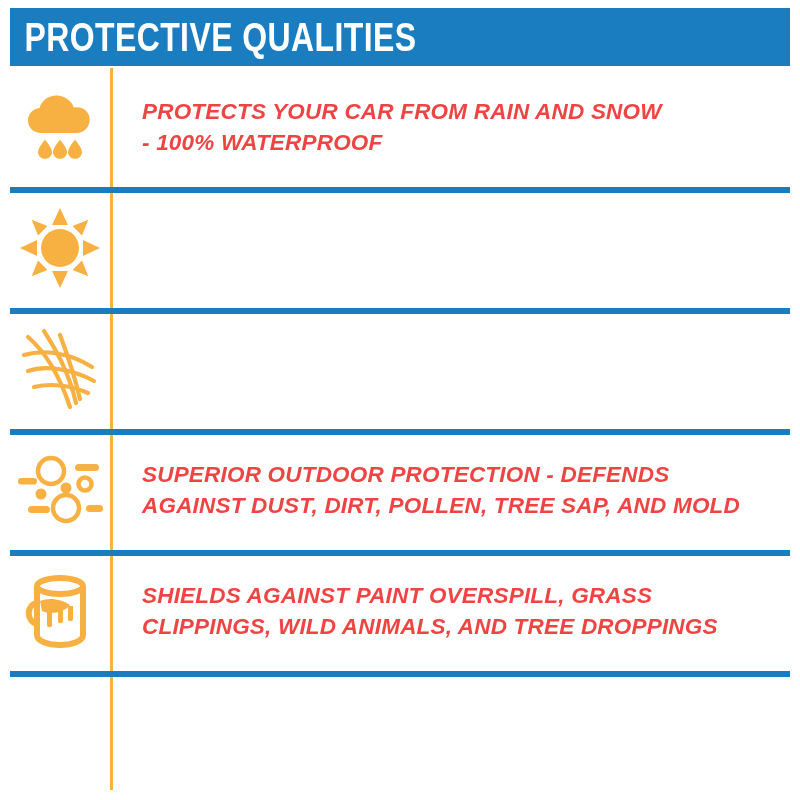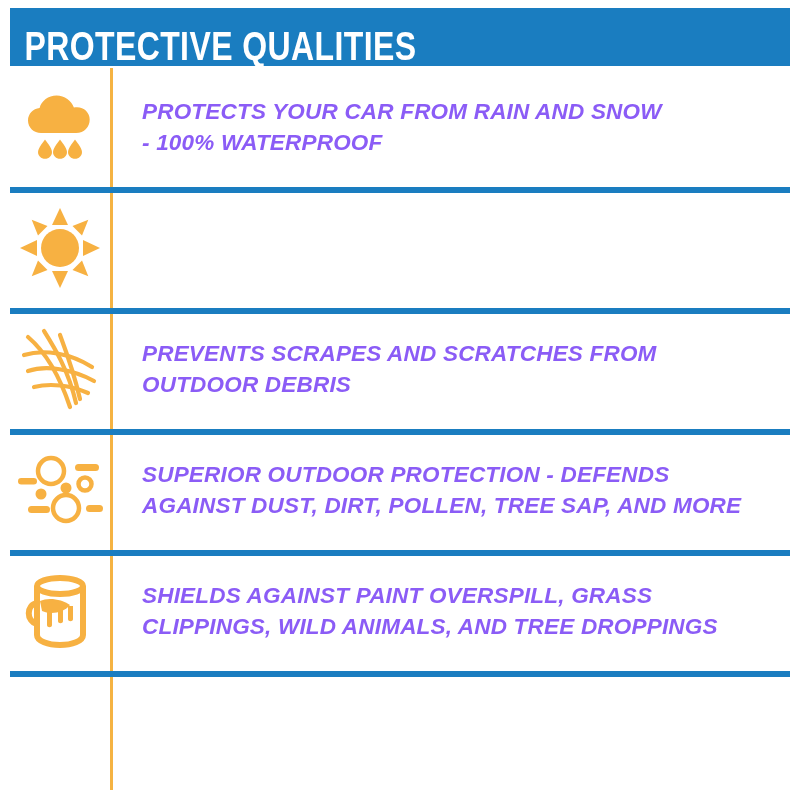--- a/index.html
+++ b/index.html
@@ -24,21 +24,21 @@
 
   
   .header-bar {
     position: absolute;
     left: 10px;
     top: 8px;
     width: 780px;
     height: 58px;
     background: #1a7dc0;
     display: flex;
-    align-items: flex-end;
+    align-items: center;
   }
   .header-title {
     color: #ffffff;
     font-family: "Liberation Sans", sans-serif;
     font-weight: bold;
     font-size: 40px;
     line-height: 40px;
     letter-spacing: 0.5px;
     padding-left: 18px;
     transform: scaleX(0.80);
@@ -98,21 +98,21 @@
   }
 
   .text-cell {
     position: relative;
     padding-left: 32px;
     padding-right: 10px;
     z-index: 2;
     flex: 1;
   }
   .row-text {
-    color: #8b5cf6;
+    color: #ef4444;
     font-family: "Liberation Sans", sans-serif;
     font-weight: bold;
     font-style: italic;
     font-size: 22.5px;
     line-height: 31px;
     letter-spacing: 0.2px;
     white-space: pre-line;
   }
 </style>
 </head>
@@ -171,24 +171,20 @@
           <g fill="none" stroke="#f7b142" stroke-width="4.2" stroke-linecap="round">
             <path d="M10 12 C24 24, 40 46, 52 82"></path>
             <path d="M26 6 C36 22, 50 44, 58 78"></path>
             <path d="M42 10 C48 26, 56 48, 62 74"></path>
             <path d="M6 30 C26 24, 52 28, 74 42"></path>
             <path d="M10 46 C28 40, 54 44, 76 56"></path>
             <path d="M16 62 C32 58, 52 60, 70 68"></path>
           </g>
         </svg>
       </div>
-      <div class="text-cell">
-        <div class="row-text">PREVENTS SCRAPES AND SCRATCHES FROM
-OUTDOOR DEBRIS</div>
-      </div>
     </div>
 
     <div class="divider" style="top:363px"></div>
 
 
     <div class="divider" style="top:484px"></div>
 
     <div class="row">
       <div class="icon-cell">
         <svg width="88" height="80" viewBox="0 0 88 80" aria-hidden="true">
@@ -202,21 +198,21 @@
             <circle cx="25" cy="44" r="5.5"></circle>
             <rect x="2" y="28" width="19" height="6.5" rx="3.25"></rect>
             <rect x="59" y="14" width="24" height="7" rx="3.5"></rect>
             <rect x="12" y="56" width="22" height="7" rx="3.5"></rect>
             <rect x="70" y="55" width="17" height="7" rx="3.5"></rect>
           </g>
         </svg>
       </div>
       <div class="text-cell">
         <div class="row-text">SUPERIOR OUTDOOR PROTECTION - DEFENDS
-AGAINST DUST, DIRT, POLLEN, TREE SAP, AND MORE</div>
+AGAINST DUST, DIRT, POLLEN, TREE SAP, AND MOLD</div>
       </div>
     </div>
 
     <div class="divider" style="top:605px"></div>
 
     <div class="row">
       <div class="icon-cell">
         <svg width="84" height="84" viewBox="0 0 84 84" aria-hidden="true">
           <g fill="none" stroke="#f7b142" stroke-width="6">
 

